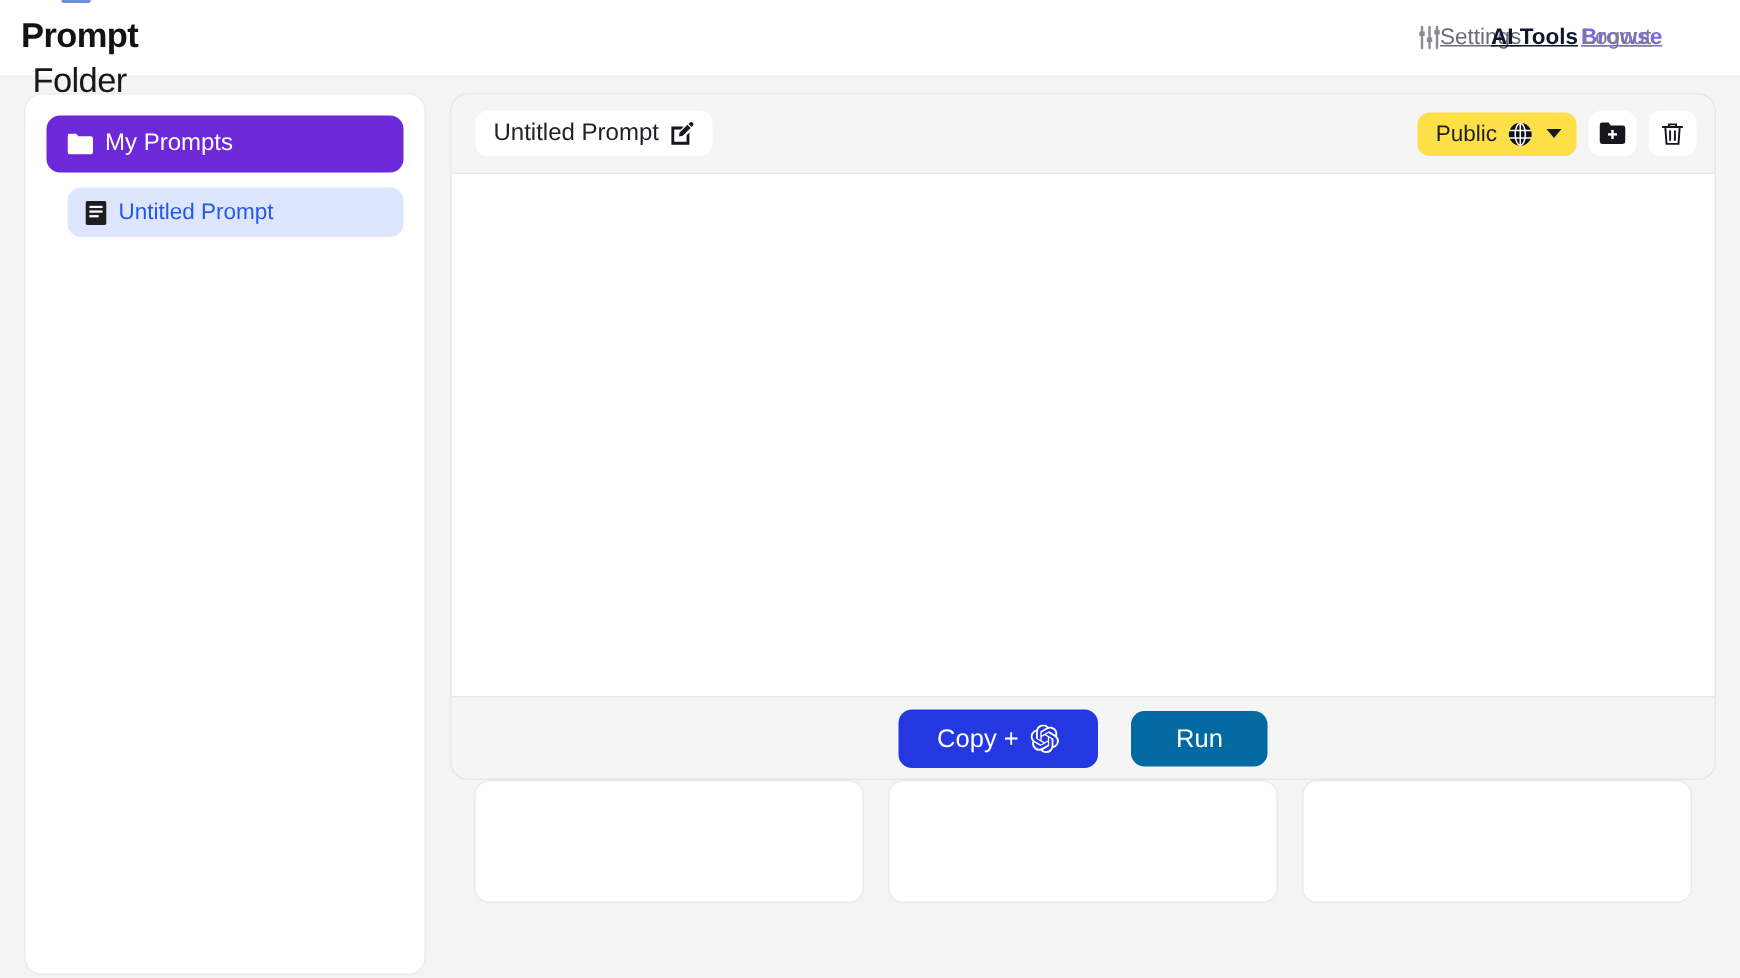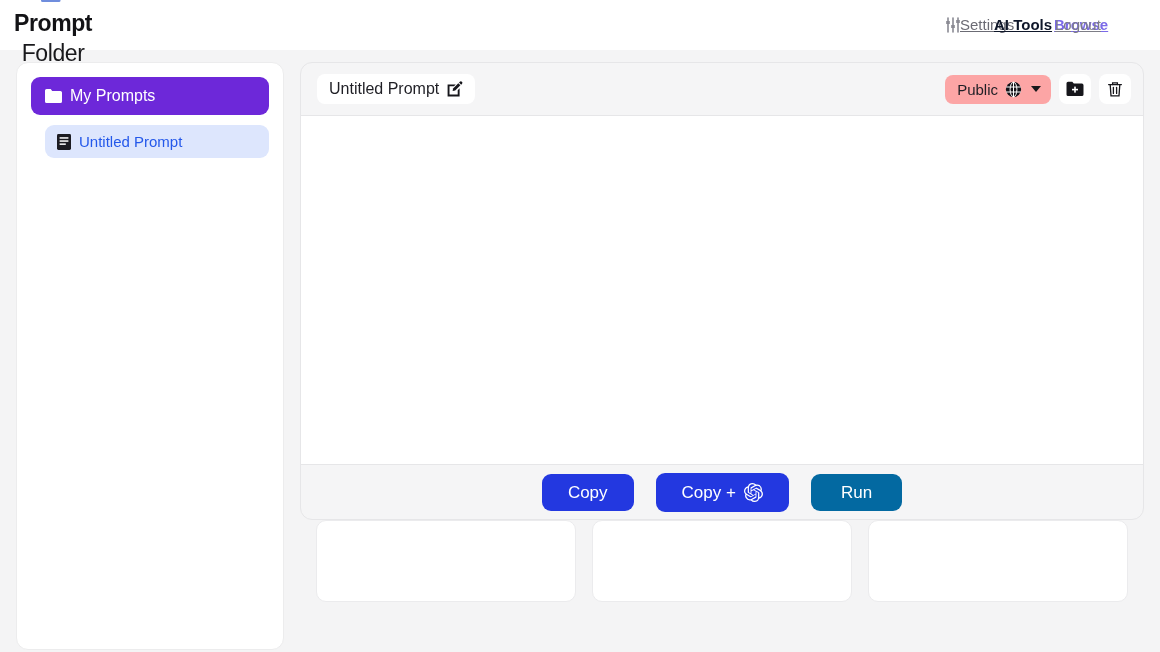--- a/index.html
+++ b/index.html
@@ -150,21 +150,21 @@
     font-size: 16px;
     color: #1f1f25;
     cursor: text;
   }
   .title-chip .pen-icon { color: #16161b; }
   .head-tools { display: flex; align-items: center; gap: 8px; }
   .visibility {
     display: inline-flex;
     align-items: center;
     gap: 7px;
-    background: #fca5a5;
+    background: #fde047;
     border-radius: 8px;
     padding: 6px 10px 6px 12px;
     font-size: 15px;
     color: #1f1f25;
     cursor: pointer;
     user-select: none;
   }
   .caret {
     width: 0; height: 0;
     border-left: 5px solid transparent;
@@ -352,23 +352,20 @@
 
         </div>
       </div>
 
       <div class="prompt-area">
         <textarea placeholder="" style=""></textarea>
       </div>
 
       <div class="editor-foot">
         <button class="btn btn-blue">
-          <span>Copy</span>
-        </button>
-        <button class="btn btn-blue">
           <span>Copy +</span>
           <svg width="19" height="19" viewBox="0 0 24 24" fill="#ffffff">
             <path d="M22.28 9.82a5.98 5.98 0 0 0-.52-4.91 6.05 6.05 0 0 0-6.51-2.9A6 6 0 0 0 10.72.01a6.05 6.05 0 0 0-5.77 4.18A5.98 5.98 0 0 0 .96 7.09a6.05 6.05 0 0 0 .74 7.1 5.98 5.98 0 0 0 .51 4.91 6.05 6.05 0 0 0 6.51 2.9A5.98 5.98 0 0 0 13.27 24a6.05 6.05 0 0 0 5.77-4.19 5.98 5.98 0 0 0 4-2.9 6.05 6.05 0 0 0-.75-7.09zm-9.01 12.6a4.48 4.48 0 0 1-2.88-1.04l.14-.08 4.78-2.76a.79.79 0 0 0 .39-.68V11.1l2.02 1.17a.07.07 0 0 1 .04.05v5.58a4.5 4.5 0 0 1-4.49 4.51zM3.6 18.13a4.48 4.48 0 0 1-.54-3.02l.14.09 4.79 2.76a.78.78 0 0 0 .78 0l5.84-3.37v2.33a.08.08 0 0 1-.03.06L9.73 19.8a4.5 4.5 0 0 1-6.14-1.65zM2.34 7.9a4.48 4.48 0 0 1 2.35-1.97v5.68a.77.77 0 0 0 .38.67l5.83 3.36-2.02 1.17a.07.07 0 0 1-.07 0L4 14.02A4.5 4.5 0 0 1 2.34 7.9zm16.6 3.86L13.1 8.37l2.02-1.16a.07.07 0 0 1 .07 0l4.84 2.8a4.49 4.49 0 0 1-.68 8.1v-5.68a.79.79 0 0 0-.4-.67zm2.01-3.02l-.14-.09-4.78-2.79a.78.78 0 0 0-.79 0L9.4 9.23V6.9a.07.07 0 0 1 .03-.06l4.84-2.79a4.49 4.49 0 0 1 6.67 4.65zM8.3 12.87l-2.02-1.17a.08.08 0 0 1-.04-.05V6.08a4.49 4.49 0 0 1 7.36-3.45l-.14.08L8.68 5.47a.79.79 0 0 0-.39.68zm1.1-2.36l2.6-1.5 2.6 1.5v3l-2.6 1.5-2.6-1.5z"></path>
           </svg>
         </button>
         <button class="btn btn-green">
           <span>Run</span>
         </button>
       </div>
 

